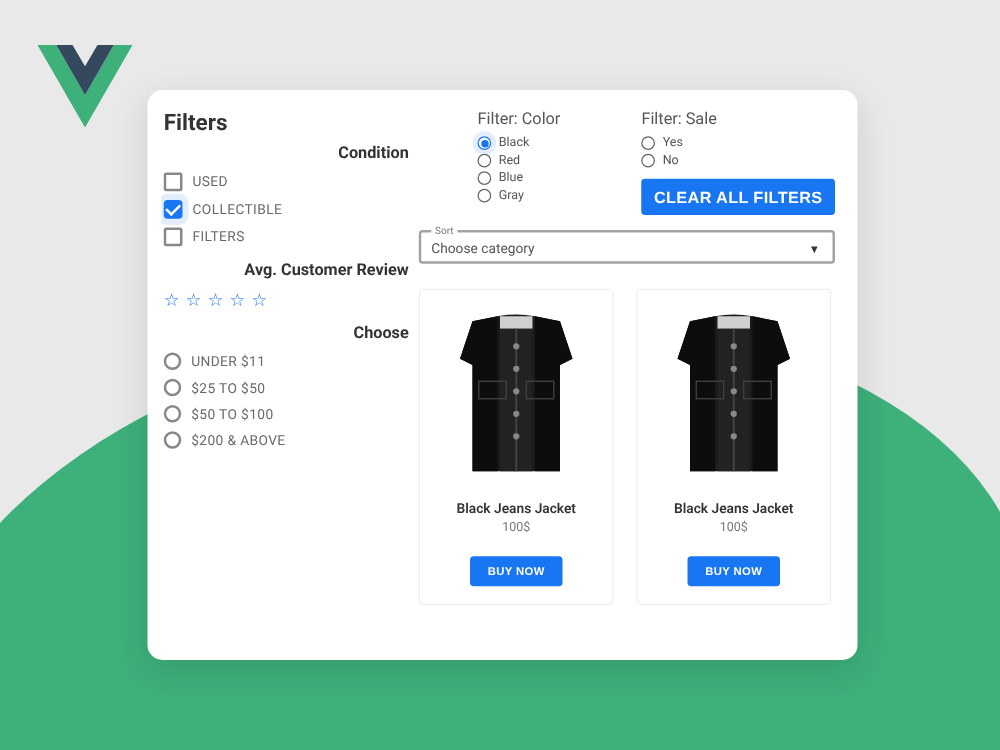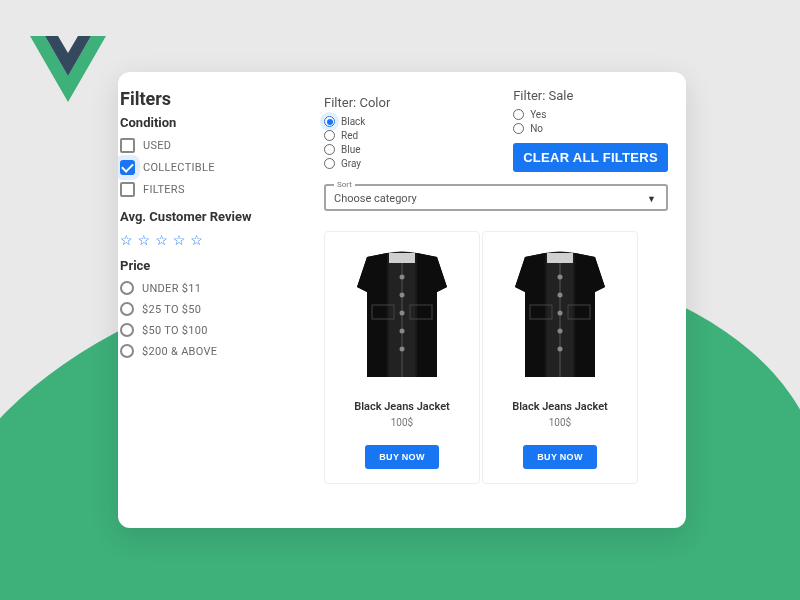--- a/index.html
+++ b/index.html
@@ -1,47 +1,47 @@
 <!DOCTYPE html>
 <html><head>
 <meta charset="utf-8">
 <style>
 * { box-sizing: border-box; margin: 0; padding: 0; }
 body { width: 800px; height: 600px; font-family: -apple-system, BlinkMacSystemFont, "Segoe UI", Roboto, sans-serif; background: #e9e9e9; position: relative; overflow: hidden; }
 .green-blob { position: absolute; bottom: -120px; left: -80px; width: 900px; height: 460px; background: #3eb07a; border-radius: 50% 50% 0 0 / 60% 60% 0 0; transform: rotate(-8deg); z-index: 0; }
 .vue-logo { position: absolute; top: 36px; left: 30px; z-index: 3; }
 .card { position: absolute; top: 72px; left: 118px; width: 568px; height: 456px; background: #fff; border-radius: 12px; box-shadow: 0 8px 30px rgba(0,0,0,0.12); z-index: 2; overflow: hidden; display: flex; }
-.sidebar { width: 200px; padding: 16px 2px; overflow: hidden; }
+.sidebar { width: 200px; padding: 16px 2px; overflow: hidden; margin-left: 11px; }
 .main { flex: 1; padding: 16px 18px 0 6px; overflow: hidden; }
 h2.filters-title { font-size: 18px; font-weight: 700; color: #333; margin-bottom: 6px; }
-h3.section { font-size: 13px; font-weight: 700; color: #333; margin: 6px 0 8px 0; }
+h3.section { font-size: 13px; font-weight: 700; color: #333; margin: 6px 0 8px 0; text-align: right; }
 .checkbox-row, .radio-row { display: flex; align-items: center; gap: 8px; margin: 7px 0; cursor: pointer; }
 .checkbox { width: 15px; height: 15px; border: 2px solid #888; border-radius: 2px; display: flex; align-items: center; justify-content: center; background: #fff; }
 .checkbox.checked { background: #1976f2; border-color: #1976f2; position: relative; }
 .checkbox.checked::after { content: ""; width: 5px; height: 9px; border: solid #fff; border-width: 0 2px 2px 0; transform: rotate(45deg); margin-top: -2px; }
 .checkbox.checked-halo { box-shadow: 0 0 0 5px rgba(25,118,242,0.12); border-radius: 3px; }
 .checkbox-label { font-size: 11px; color: #6a6a6a; letter-spacing: 0.3px; }
 .radio { width: 14px; height: 14px; border: 2px solid #888; border-radius: 50%; display: flex; align-items: center; justify-content: center; }
 .stars { display: flex; gap: 5px; margin: 4px 0 10px 0; }
 .star { color: #1976f2; font-size: 14px; cursor: pointer; }
-.filter-header { display: flex; align-items: flex-end; justify-content: space-between; }
+.filter-header { display: flex; align-items: flex-start; justify-content: space-between; margin-left: 47px; }
 .filter-col { }
 .filter-col h4 { font-size: 13px; color: #555; font-weight: 400; margin-bottom: 6px; }
 .small-radio { display: flex; align-items: center; gap: 6px; margin: 3px 0; cursor: pointer; }
 .small-radio .sr { width: 11px; height: 11px; border: 1.5px solid #666; border-radius: 50%; display: flex; align-items: center; justify-content: center; }
 .small-radio .sr.filled { border-color: #1976f2; }
 .small-radio .sr.filled::after { content: ""; width: 6px; height: 6px; background: #1976f2; border-radius: 50%; }
 .small-radio .sr.halo { box-shadow: 0 0 0 4px rgba(25,118,242,0.12); }
 .small-radio span { font-size: 10px; color: #555; }
 .btn-clear { background: #1976f2; color: #fff; border: none; font-size: 13px; font-weight: 700; padding: 7px 10px; border-radius: 3px; cursor: pointer; letter-spacing: 0.3px; margin-top: 6px; }
 .sort-wrap { position: relative; margin-top: 12px; border: 2px solid #a3a3a3; border-radius: 3px; padding: 6px 8px 4px 8px; }
 .sort-label { position: absolute; top: -6px; left: 8px; font-size: 8px; color: #777; background: #fff; padding: 0 3px; }
 .sort-select { width: 100%; border: none; font-size: 11px; color: #555; background: transparent; outline: none; appearance: none; cursor: pointer; }
 .sort-wrap::after { content: "▼"; position: absolute; right: 10px; top: 8px; font-size: 9px; color: #333; pointer-events: none; }
-.products { display: flex; gap: 2px; margin-top: 20px; }
+.products { display: flex; gap: 18px; margin-top: 20px; }
 .product { width: 156px; border: 1px solid #eee; border-radius: 4px; display: flex; flex-direction: column; align-items: center; padding: 12px 8px 14px 8px; }
 .img-box { width: 130px; height: 146px; display: flex; align-items: center; justify-content: center; }
 .product-name { font-size: 11px; font-weight: 600; color: #333; margin-top: 10px; }
 .product-price { font-size: 10px; color: #777; margin-top: 4px; }
 .buy-btn { background: #1976f2; color: #fff; border: none; font-size: 9px; font-weight: 700; padding: 7px 14px; border-radius: 3px; cursor: pointer; margin-top: 17px; letter-spacing: 0.3px; }
 </style>
 </head>
 <body>
 
 <div class="green-blob"></div>
@@ -73,21 +73,21 @@
 
     <h3 class="section" style="margin-top:12px">Avg. Customer Review</h3>
     <div class="stars">
       <span class="star">☆</span>
       <span class="star">☆</span>
       <span class="star">☆</span>
       <span class="star">☆</span>
       <span class="star">☆</span>
     </div>
 
-    <h3 class="section">Price</h3>
+    <h3 class="section">Choose</h3>
     <div class="radio-row">
       <div class="radio"></div>
       <span class="checkbox-label">UNDER $11</span>
     </div>
     <div class="radio-row">
       <div class="radio"></div>
       <span class="checkbox-label">$25 TO $50</span>
     </div>
     <div class="radio-row">
       <div class="radio"></div>

